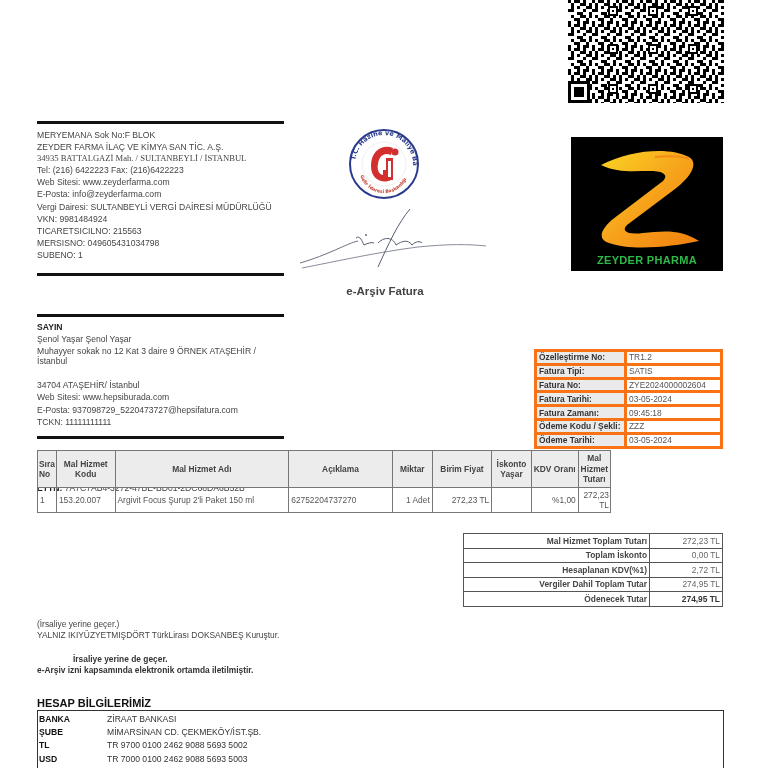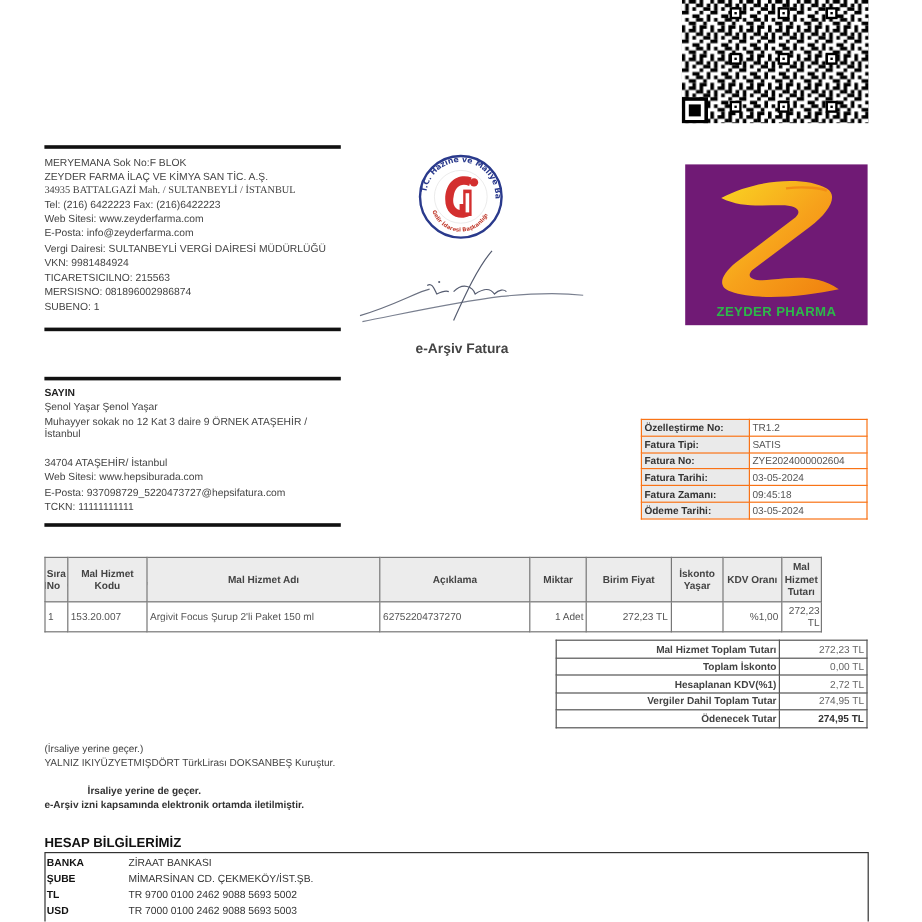--- a/index.html
+++ b/index.html
@@ -18,31 +18,31 @@
     
     .info-block { position: absolute; font-size: 8.6px; line-height: 12.1px; color: #444; white-space: nowrap; }
     .info-block .bold { font-weight: bold; color: #222; }
 
     
     #gib-seal { left: 345px; top: 128px; width: 78px; height: 72px; }
     #signature { left: 298px; top: 205px; width: 190px; height: 70px; }
     #doc-title { left: 330px; top: 285px; width: 110px; text-align: center; font-size: 11.5px; font-weight: bold; color: #444; }
 
     
-    #logo { left: 571px; top: 137px; width: 152px; height: 134px; background: #701a75; }
+    #logo { left: 571px; top: 137px; width: 152px; height: 134px; background: #000000; }
     #logo-text { position: absolute; left: 0; right: 0; bottom: 5px; text-align: center; font-weight: bold; font-size: 11px; letter-spacing: 0.3px; color: #2db84a; }
 
     
     #meta { left: 534px; top: 349px; width: 189px; border-collapse: collapse; font-size: 8.4px; }
-    #meta td { border: 1px solid #f97316; height: 13.8px; padding: 0 2px; white-space: nowrap; }
+    #meta td { border: 3px solid #f97316; height: 13.8px; padding: 0 2px; white-space: nowrap; }
     #meta td.k { background: #eaeaea; font-weight: bold; color: #333; width: 90px; }
     #meta td.v { color: #555; }
 
     
-    #items { left: 37px; top: 464px; width: 648px; border-collapse: collapse; font-size: 8.4px; }
+    #items { left: 37px; top: 450px; width: 574px; border-collapse: collapse; font-size: 8.4px; }
     #items th { background: #ececec; color: #444; font-weight: bold; border: 1px solid #777; text-align: center; line-height: 10.5px; height: 37px; padding: 0 1px; }
     #items td { border: 1px solid #777; height: 25px; color: #555; padding: 0 2px; white-space: nowrap; }
     #items { border: 1.5px solid #555; }
     .r { text-align: right; }
 
     
     #totals { left: 463px; top: 533px; width: 260px; border-collapse: collapse; font-size: 8.4px; border: 1.5px solid #444; }
     #totals td { border: 1px solid #555; height: 14.5px; padding: 0 2px; }
     #totals td.k { font-weight: bold; color: #444; text-align: right; width: 186px; }
     #totals td.v { text-align: right; color: #666; }
@@ -131,21 +131,21 @@
 <div class="info-block" style="left:37px; top:129px;">
   <div>MERYEMANA Sok  No:F BLOK</div>
   <div>ZEYDER FARMA İLAÇ VE KİMYA SAN TİC. A.Ş.</div>
   <div style="margin-top:-1px;font-family:Liberation Serif, serif;">34935 BATTALGAZİ Mah. / SULTANBEYLİ / İSTANBUL</div>
   <div>Tel: (216) 6422223 Fax: (216)6422223</div>
   <div>Web Sitesi: www.zeyderfarma.com</div>
   <div>E-Posta: info@zeyderfarma.com</div>
   <div>Vergi Dairesi: SULTANBEYLİ VERGİ DAİRESİ MÜDÜRLÜĞÜ</div>
   <div>VKN: 9981484924</div>
   <div>TICARETSICILNO: 215563</div>
-  <div>MERSISNO: 081896002986874</div>
+  <div>MERSISNO: 049605431034798</div>
   <div>SUBENO: 1</div>
 </div>
 <div class="rule" style="left:37px; top:273px; width:247px;"></div>
 
 <div id="gib-seal" class="abs">
   <svg width="78" height="72" viewBox="0 0 78 72">
     <defs>
       <path id="arcTop" d="M 10 36 A 29 29 0 0 1 68 36"></path>
       <path id="arcBot" d="M 14 40 A 25 25 0 0 0 64 40"></path>
     </defs>
@@ -221,20 +221,24 @@
         <td class="k">Fatura No:</td>
         <td class="v">ZYE2024000002604</td>
       </tr>
   <tr>
         <td class="k">Fatura Tarihi:</td>
         <td class="v">03-05-2024</td>
       </tr>
   <tr>
         <td class="k">Fatura Zamanı:</td>
         <td class="v">09:45:18</td>
+      </tr>
+  <tr>
+        <td class="k">Ödeme Kodu / Şekli:</td>
+        <td class="v">ZZZ</td>
       </tr>
   <tr>
         <td class="k">Ödeme Tarihi:</td>
         <td class="v">03-05-2024</td>
       </tr>
 </tbody>
   </table>
 
 <table id="items" class="abs">
   <colgroup>

